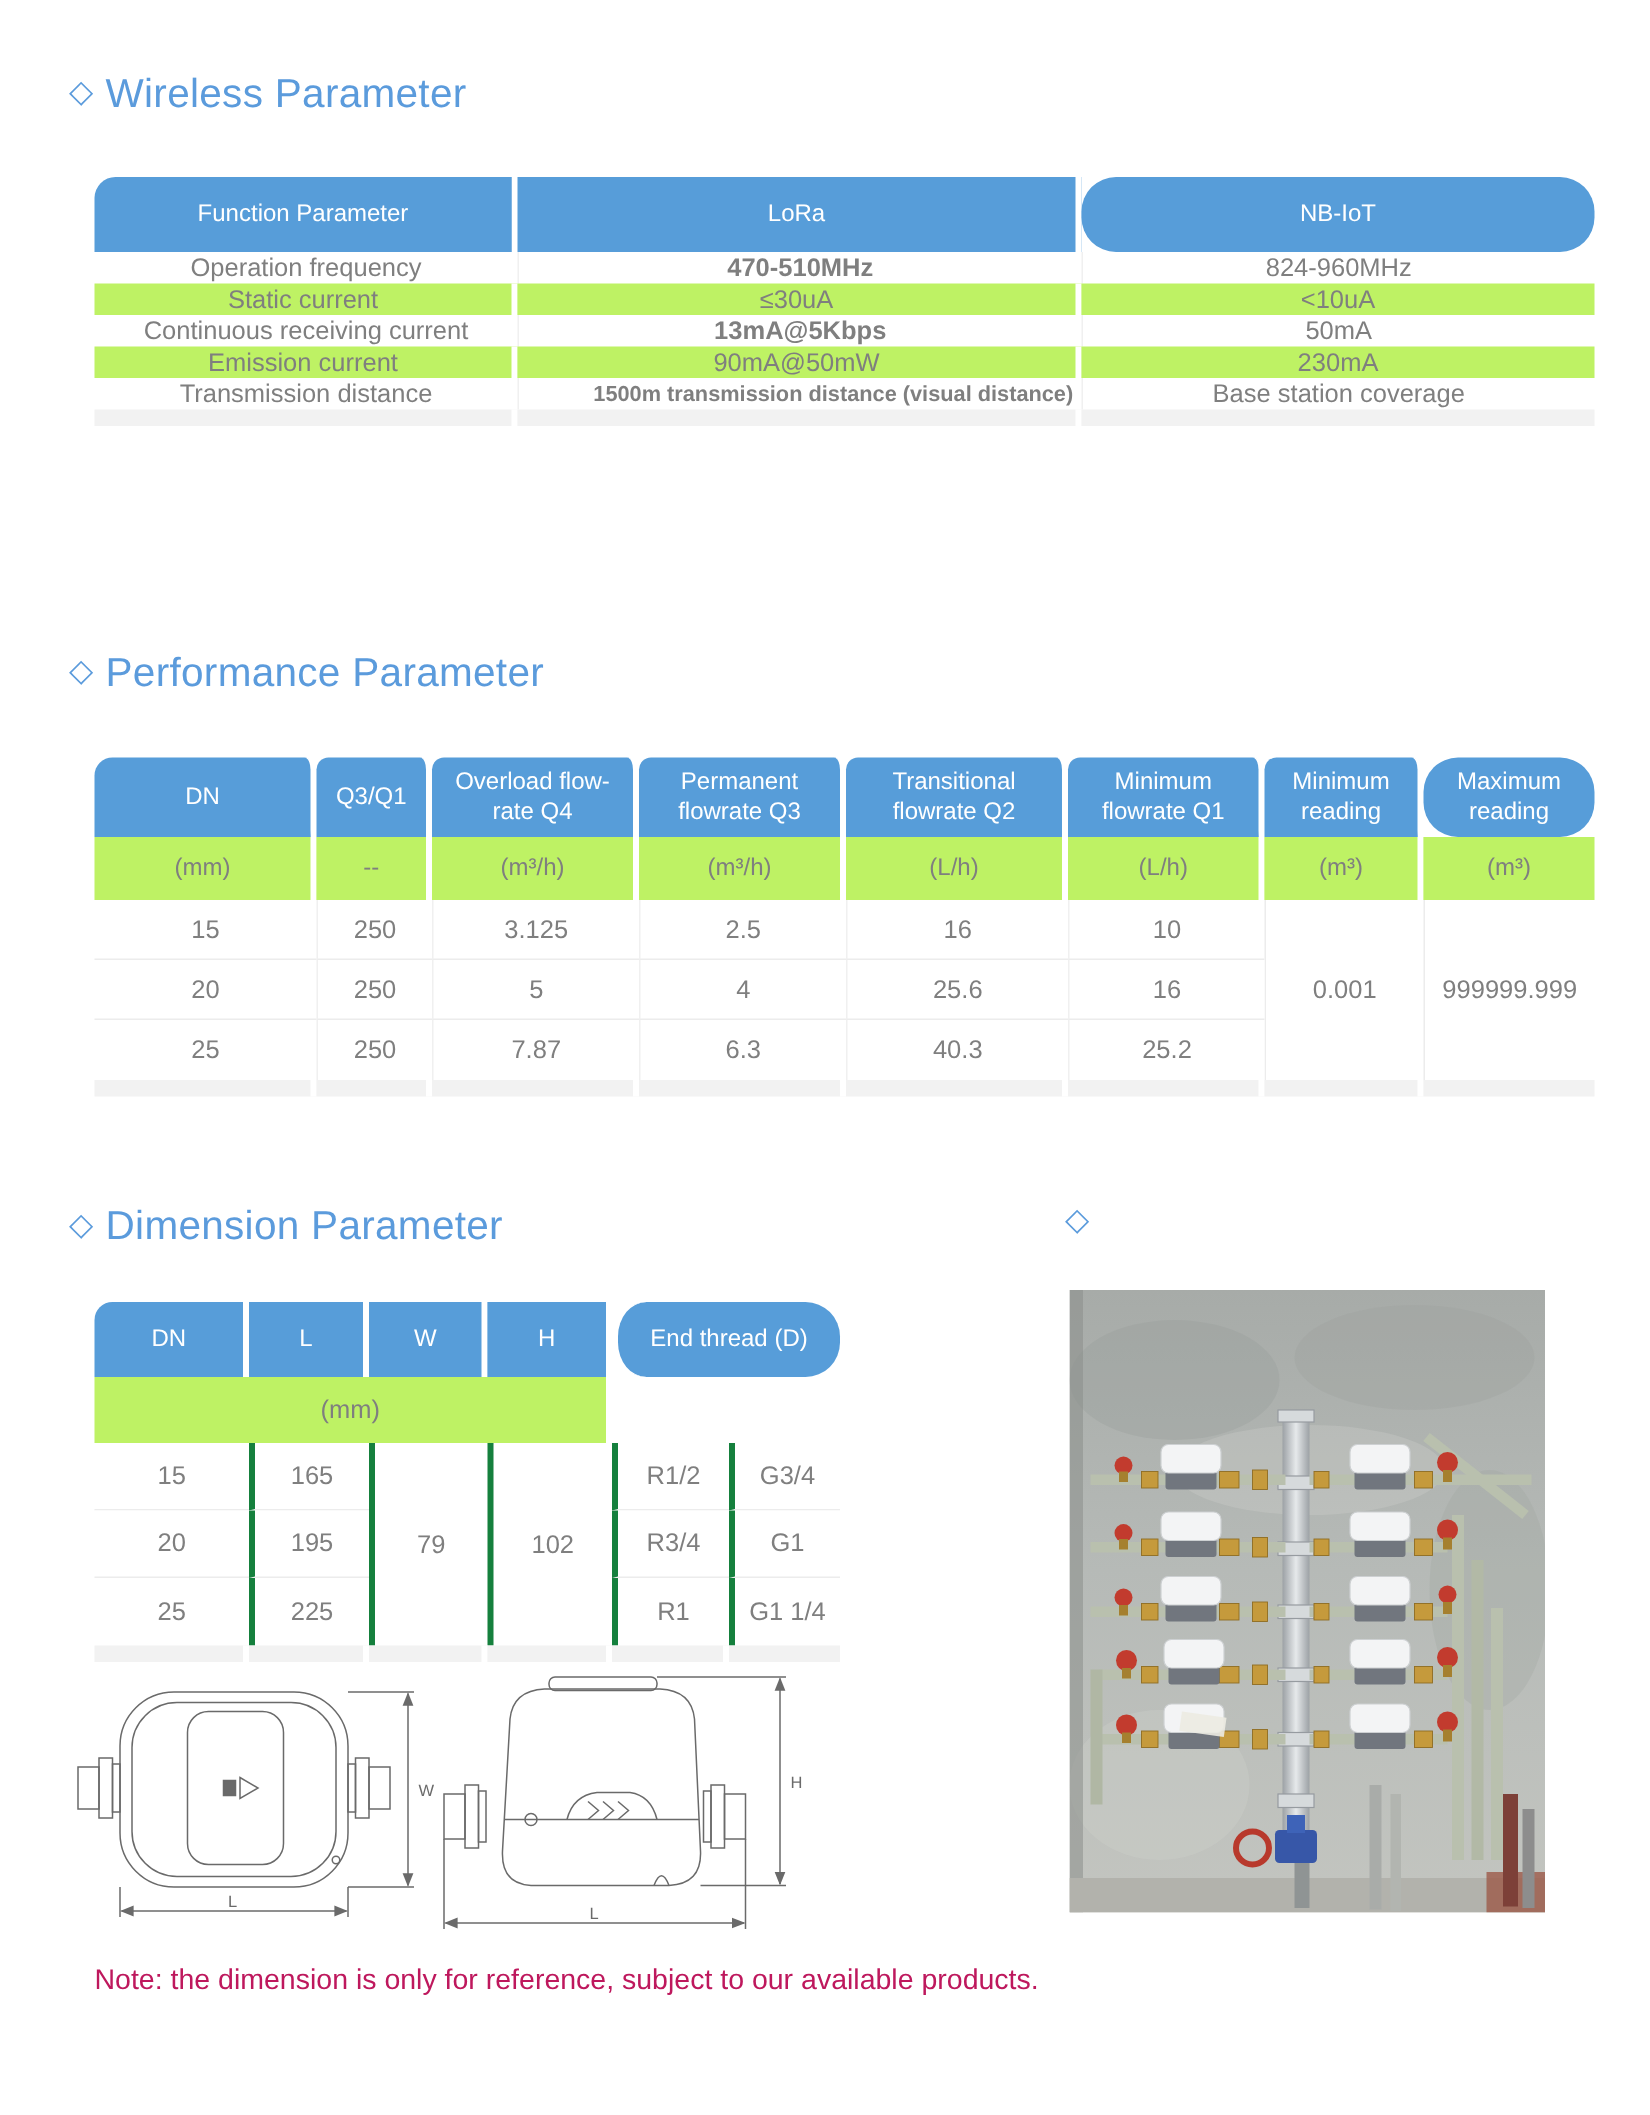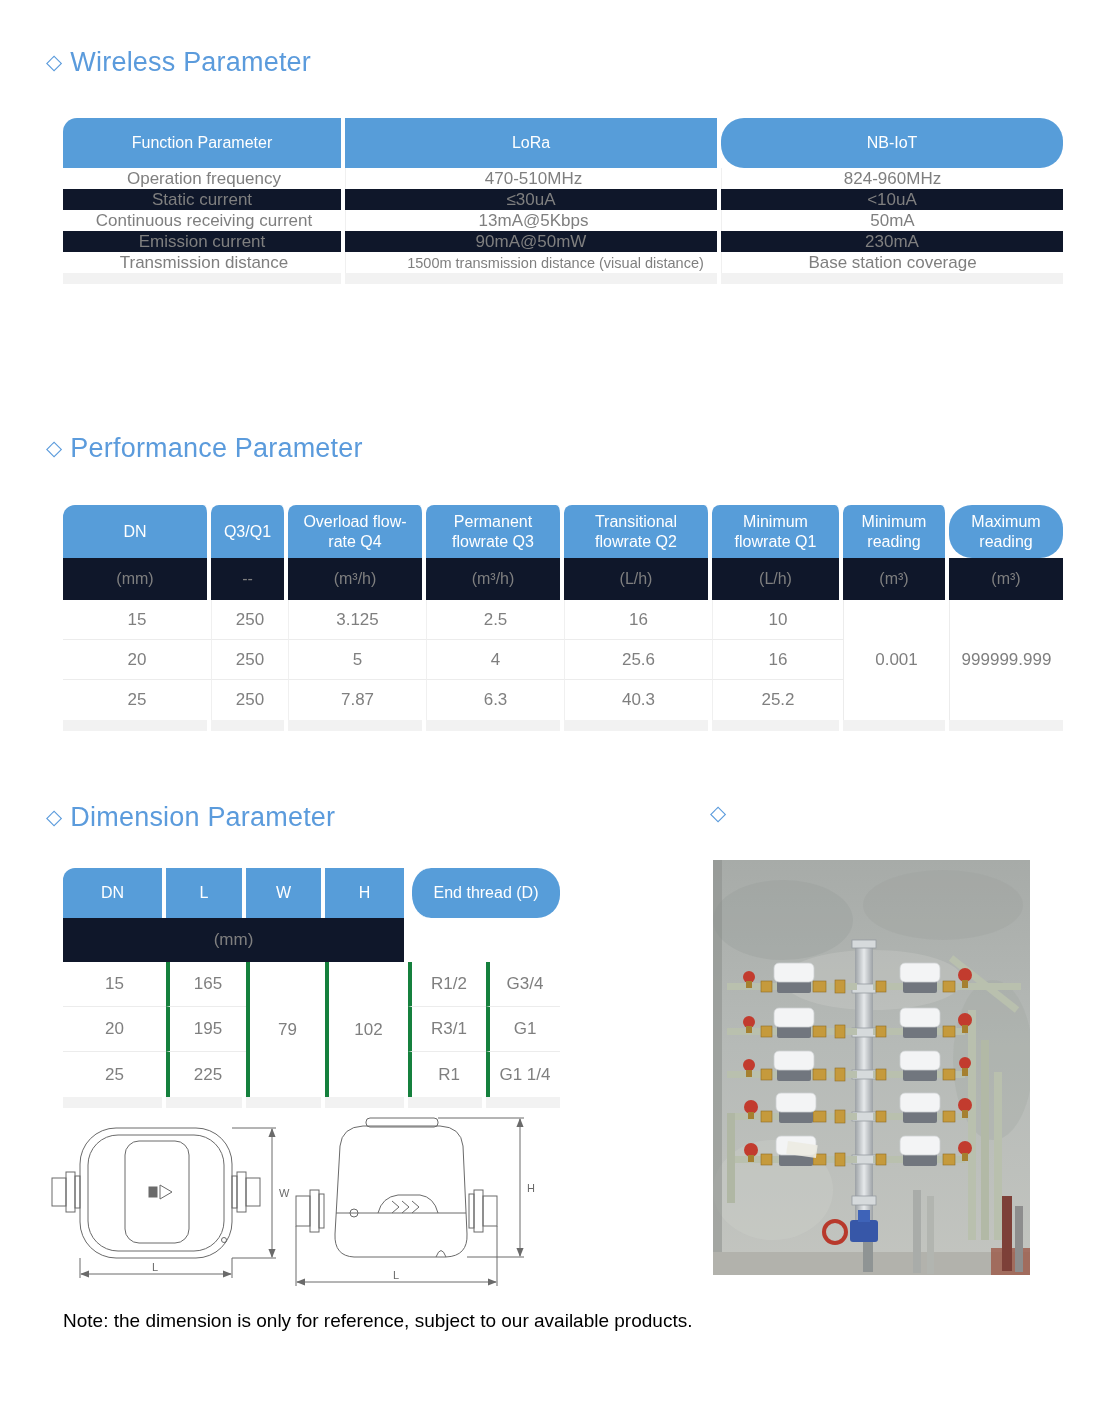--- a/index.html
+++ b/index.html
@@ -16,34 +16,34 @@
   .heading .dia { font-size:21px; margin-right:8px; color:#5b9bdc; transform:translateY(-1px); }
 
   table.spec { position:absolute; border-collapse:separate; border-spacing:0; table-layout:fixed; }
   table.spec th, table.spec td { box-sizing:border-box; text-align:center; vertical-align:middle; }
   table.spec th {
     background:#579dd9; color:#ffffff; font-weight:400; font-size:16px; line-height:1.25;
     border-right:4px solid #ffffff; padding:2px;
   }
   table.spec th:last-child { border-right:none;border-radius:23px; }
   table.spec td { color:#7f7f7f; font-size:17px; }
-  tr.gray td { background:#0f172a; border-right:4px solid #ffffff; }
+  tr.gray td { background:#bef264; border-right:4px solid #ffffff; }
   tr.gray td:last-child { border-right:none; }
   tr.white td { background:#ffffff; }
   tr.white td + td { border-left:1px solid #f0f0f0; }
   tr.strip td { background:#f2f2f2; height:11px; line-height:0; border-right:4px solid #ffffff; padding:0; }
   tr.strip td:last-child { border-right:none; }
 
   
   .wireless { left:63px; top:118px; width:1000px; }
   .wireless th { height:50px; font-size:19px; font-weight:700; }
   .wireless th:first-child { border-top-left-radius:14px; }
   .wireless th:last-child  { border-top-right-radius:14px; }
   .wireless td { height:21px; }
-  .wireless tr.white td:nth-child(2) { font-size:17px; }
+  .wireless tr.white td:nth-child(2) { font-size:17px;font-weight:bold; }
   .wireless tr.trans td:nth-child(2) { font-size:14.5px;padding-left:44px; }
 
   
   .perf { left:63px; top:505px; width:1000px; }
   .perf th { height:53px; border-radius:8px 8px 0 0; }
   .perf th:first-child { border-top-left-radius:12px; }
   .perf th:last-child  { border-top-right-radius:12px; }
   .perf tr.units td { height:42px; font-size:16px; }
   .perf tr.data td { height:40px; background:#ffffff; }
   .perf tr.data td + td { border-left:1px solid #f0f0f0;margin-left:29px; }
@@ -57,21 +57,21 @@
   .dim th.endth { border-top-left-radius:12px; border-top-right-radius:12px; border-left:4px solid #ffffff; }
   .dim tr.units td { height:44px; font-size:17px; }
   .dim tr.units td.blank { background:#ffffff; border:none; }
   .dim tr.data td { height:45px; background:#ffffff; }
   .dim tr.data td + td { border-left:4px solid #15803d; }
   .dim tr.data td.bb { border-bottom:1px solid #ececec; }
   .dim td.span { border-left:1px solid #f0f0f0; }
 
   .photo { position:absolute; left:713px; top:860px; width:317px; height:415px; }
   .drawings { position:absolute; left:48px; top:1116px; width:580px; height:178px; }
-  .note { position:absolute; left:63px; top:1310px; font-size:19px; color:#000000; }
+  .note { position:absolute; left:63px; top:1310px; font-size:19px; color:#be185d; }
 </style>
 </head>
 <body>
 
 <div class="page">
 
   <div class="heading" style="left:46px; top:47px;">
     <span class="dia">◇</span>
     <span>Wireless Parameter</span>
   </div>
@@ -231,21 +231,21 @@
       <td class="bb">15</td>
       <td class="bb">165</td>
       <td class="span" rowspan="3">79</td>
       <td class="span" rowspan="3">102</td>
       <td class="bb">R1/2</td>
       <td class="bb">G3/4</td>
     </tr>
     <tr class="data">
       <td class="bb">20</td>
       <td class="bb">195</td>
-      <td class="bb">R3/1</td>
+      <td class="bb">R3/4</td>
       <td class="bb">G1</td>
     </tr>
     <tr class="data">
       <td>25</td>
       <td>225</td>
       <td>R1</td>
       <td>G1 1/4</td>
     </tr>
     <tr class="strip">
       <td></td>

